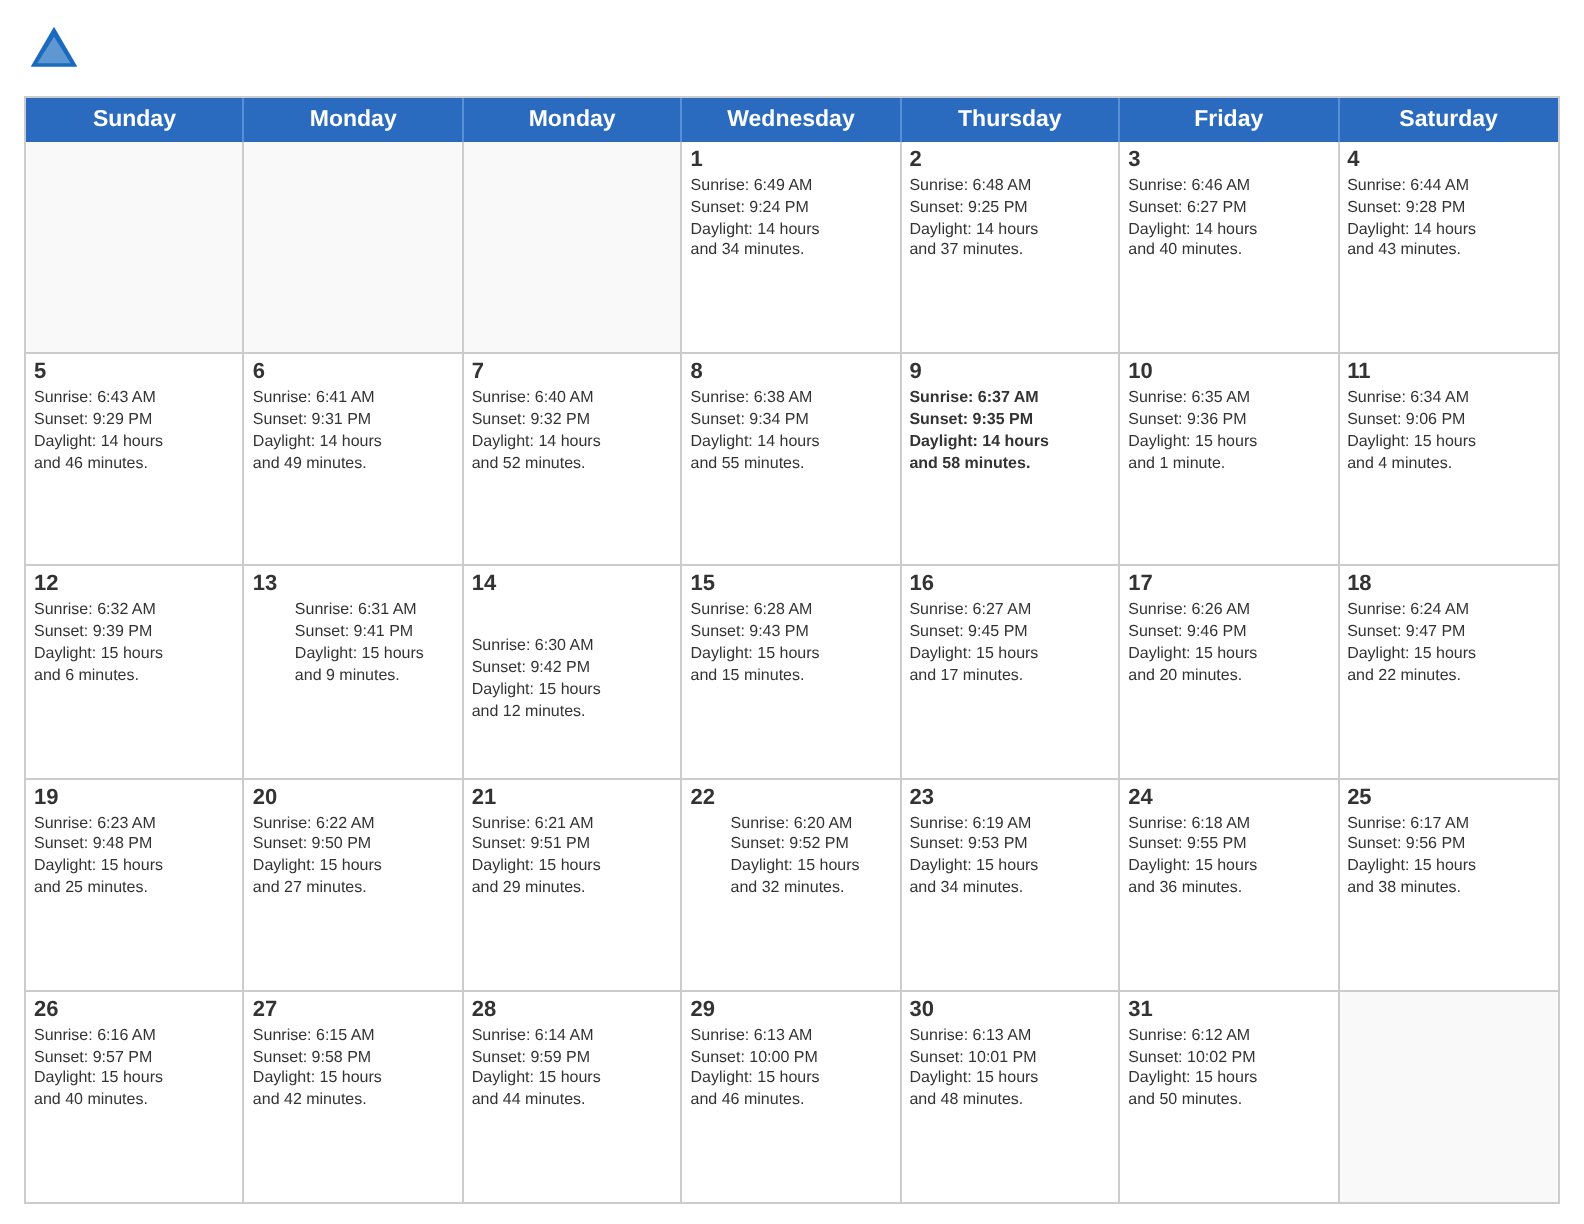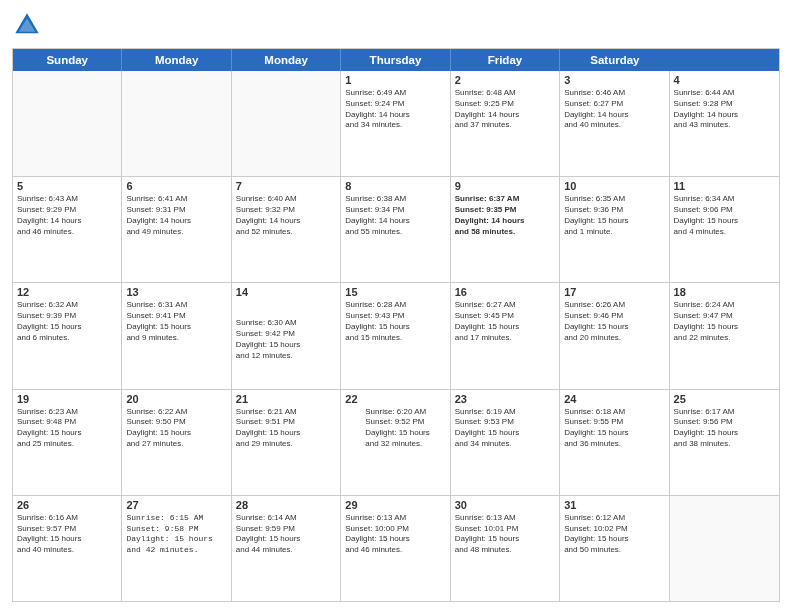--- a/index.html
+++ b/index.html
@@ -126,20 +126,21 @@
       <div class="month-year"></div>
       <div class="location"></div>
     </div>
   </div>
 
   <div class="calendar">
     <div class="cal-header">
     <div class="cal-header-cell">Sunday</div>
         <div class="cal-header-cell">Monday</div>
         <div class="cal-header-cell">Monday</div>
+        <div class="cal-header-cell">Wednesday</div>
         <div class="cal-header-cell">Thursday</div>
         <div class="cal-header-cell">Friday</div>
         <div class="cal-header-cell">Saturday</div>
       </div>
     <div class="cal-body">
     <div class="cal-row">
           <div class="cal-cell empty"></div>
           <div class="cal-cell empty"></div>
           <div class="cal-cell empty"></div>
           <div class="cal-cell">
@@ -225,21 +226,21 @@
         <div class="cal-row">
           <div class="cal-cell">
             <span class="day-num">12</span>
             <div class="cell-info" style="white-space: pre-line;">Sunrise: 6:32 AM
 Sunset: 9:39 PM
 Daylight: 15 hours
 and 6 minutes.</div>
           </div>
           <div class="cal-cell">
             <span class="day-num">13</span>
-            <div class="cell-info" style="white-space: pre-line;">Sunrise: 6:31 AM
+            <div class="cell-info" style="white-space: pre-line; margin-left: 21px;">Sunrise: 6:31 AM
 Sunset: 9:41 PM
 Daylight: 15 hours
 and 9 minutes.</div>
           </div>
           <div class="cal-cell">
             <span class="day-num">14</span>
             <div class="cell-info" style="white-space: pre-line; margin-top: 20px;">Sunrise: 6:30 AM
 Sunset: 9:42 PM
 Daylight: 15 hours
 and 12 minutes.</div>
@@ -327,21 +328,21 @@
         <div class="cal-row">
           <div class="cal-cell">
             <span class="day-num">26</span>
             <div class="cell-info" style="white-space: pre-line;">Sunrise: 6:16 AM
 Sunset: 9:57 PM
 Daylight: 15 hours
 and 40 minutes.</div>
           </div>
           <div class="cal-cell">
             <span class="day-num">27</span>
-            <div class="cell-info" style="white-space: pre-line; font-family: Liberation Mono, monospace;">Sunrise: 6:15 AM
+            <div class="cell-info" style="white-space: pre-line;">Sunrise: 6:15 AM
 Sunset: 9:58 PM
 Daylight: 15 hours
 and 42 minutes.</div>
           </div>
           <div class="cal-cell">
             <span class="day-num">28</span>
             <div class="cell-info" style="white-space: pre-line;">Sunrise: 6:14 AM
 Sunset: 9:59 PM
 Daylight: 15 hours
 and 44 minutes.</div>

